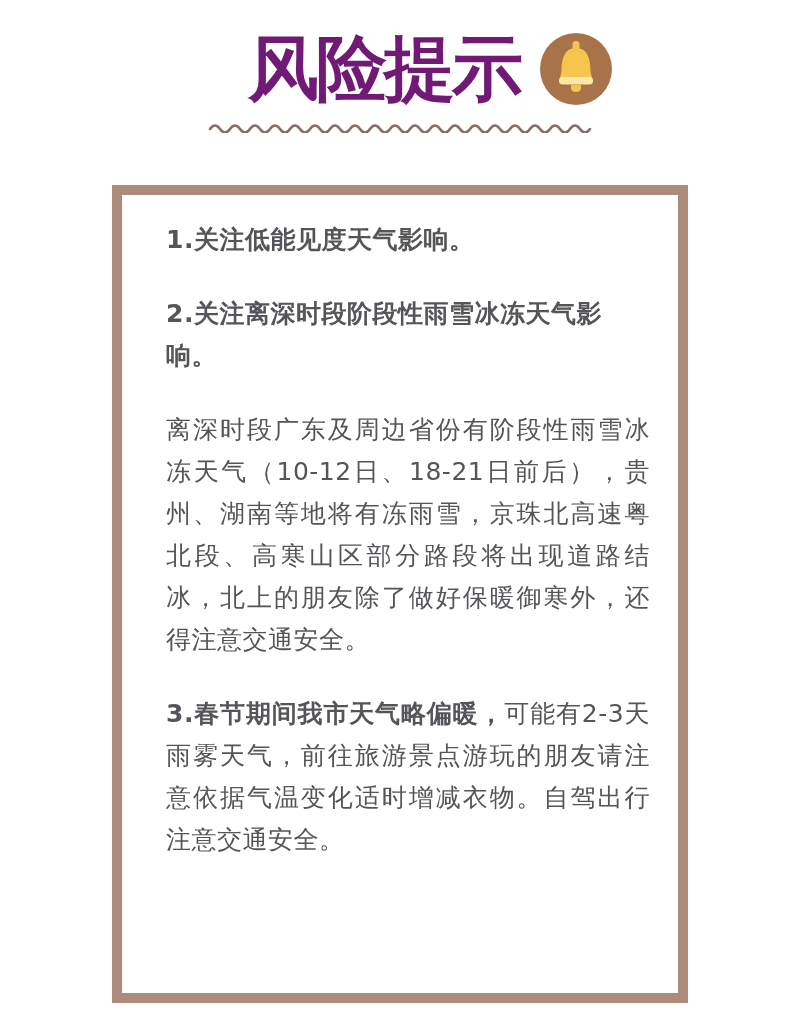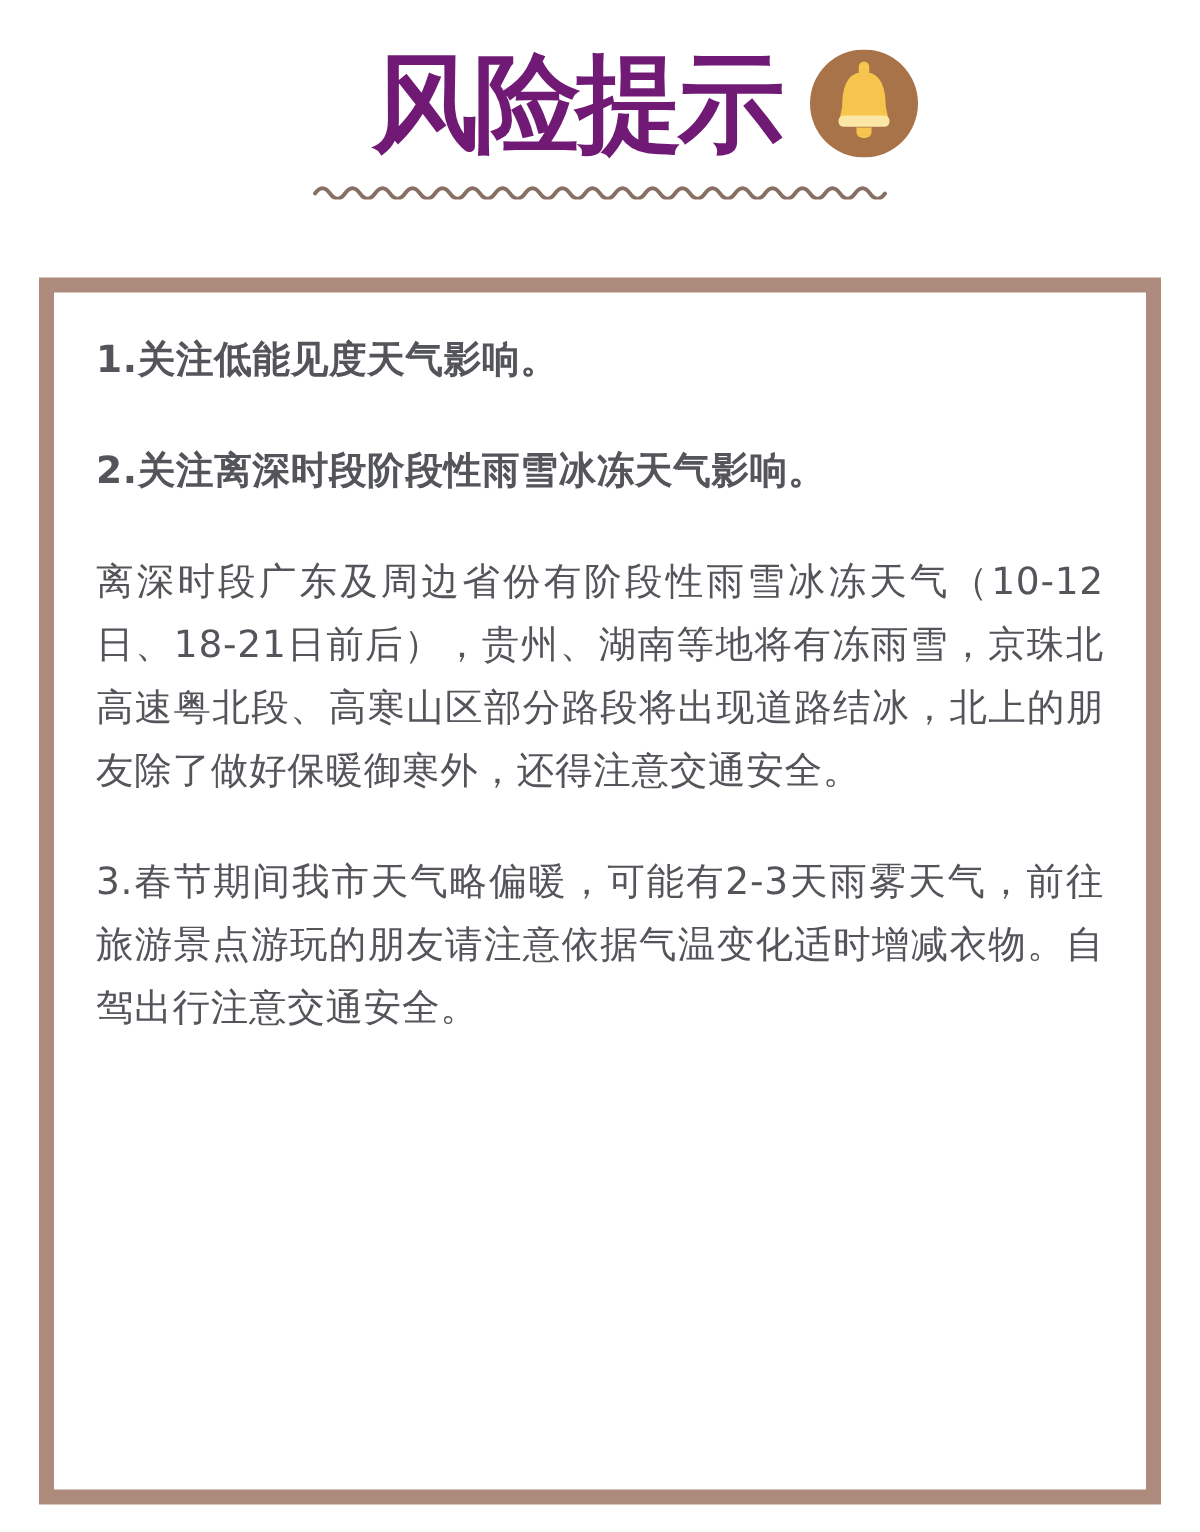--- a/index.html
+++ b/index.html
@@ -34,44 +34,44 @@
     height: 72px;
     flex: 0 0 auto;
   }
   .wave-row {
     display: flex;
     justify-content: center;
     margin-top: 12px;
   }
   .notice-box {
     box-sizing: border-box;
-    width: 748px;
+    width: 576px;
     height: 818px;
     margin: 52px auto 0 auto;
     border: 10px solid #ad8b7c;
     background: #ffffff;
-    padding: 24px 28px 28px 28px;
+    padding: 24px 28px 28px 44px;
     overflow: hidden;
   }
   .sec {
     color: #54555a;
     font-size: 25px;
     line-height: 42px;
     letter-spacing: 0.5px;
     text-align: justify;
   }
   .sec.heading {
     font-weight: 700;
     text-align: left;
   }
   .sec + .sec {
     margin-top: 32px;
   }
   .lead {
-    font-weight: 400;
+    font-weight: 700;
   }
 </style>
 </head>
 <body>
 
 <div class="header">
   <div class="title">风险提示</div>
   <div class="bell-wrap">
     <svg width="72" height="72" viewBox="0 0 72 72" aria-hidden="true">
       <circle cx="36" cy="36" r="36" fill="#a9734a"></circle>

